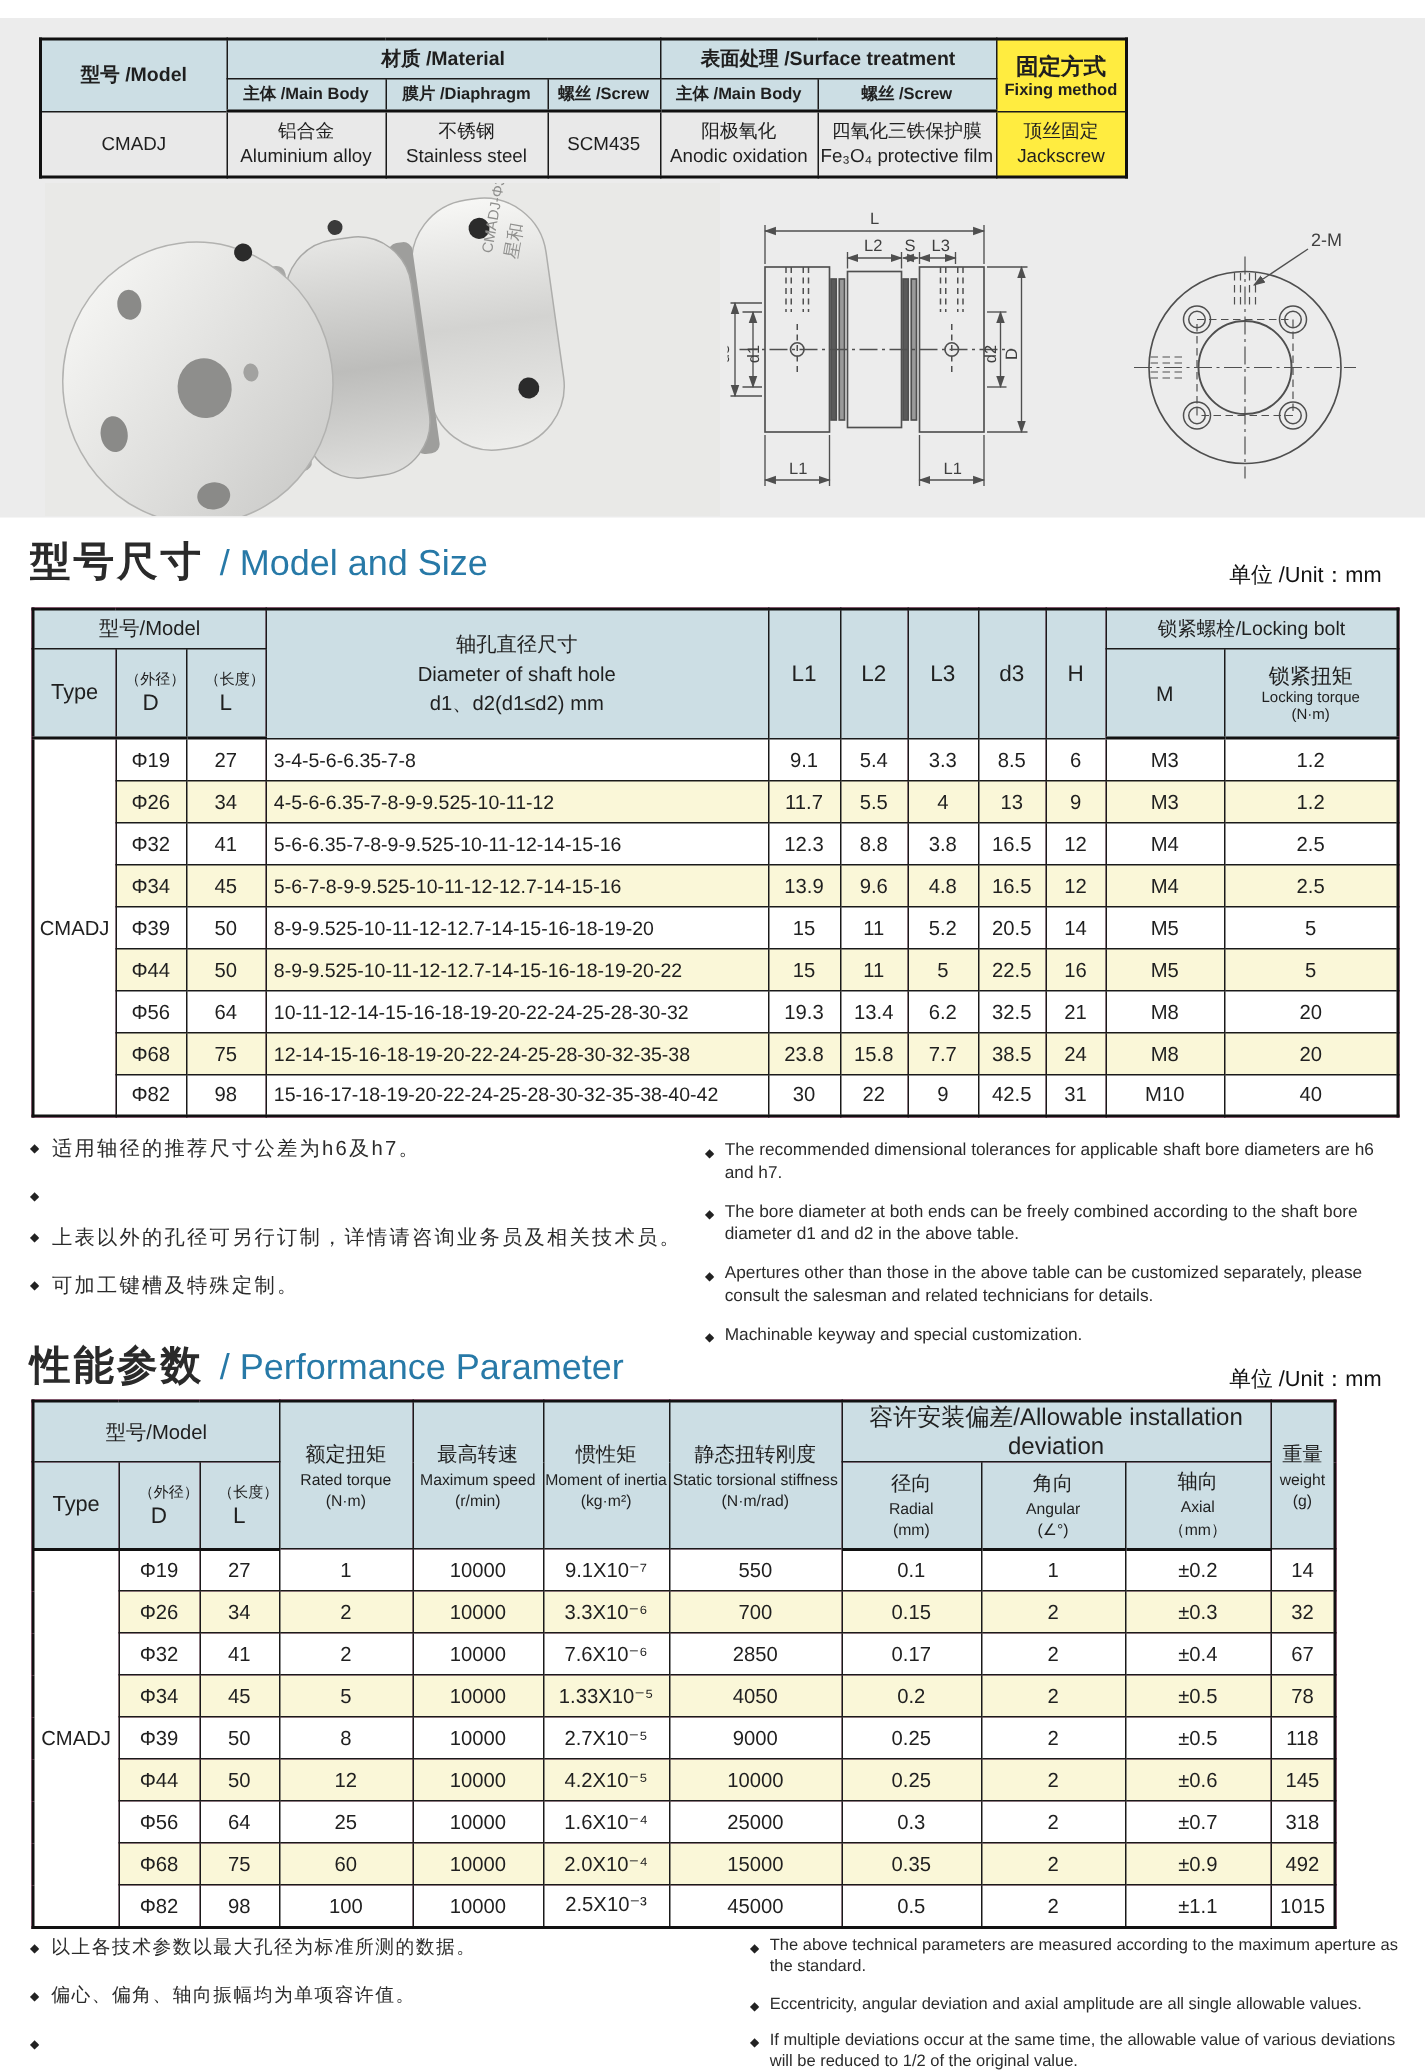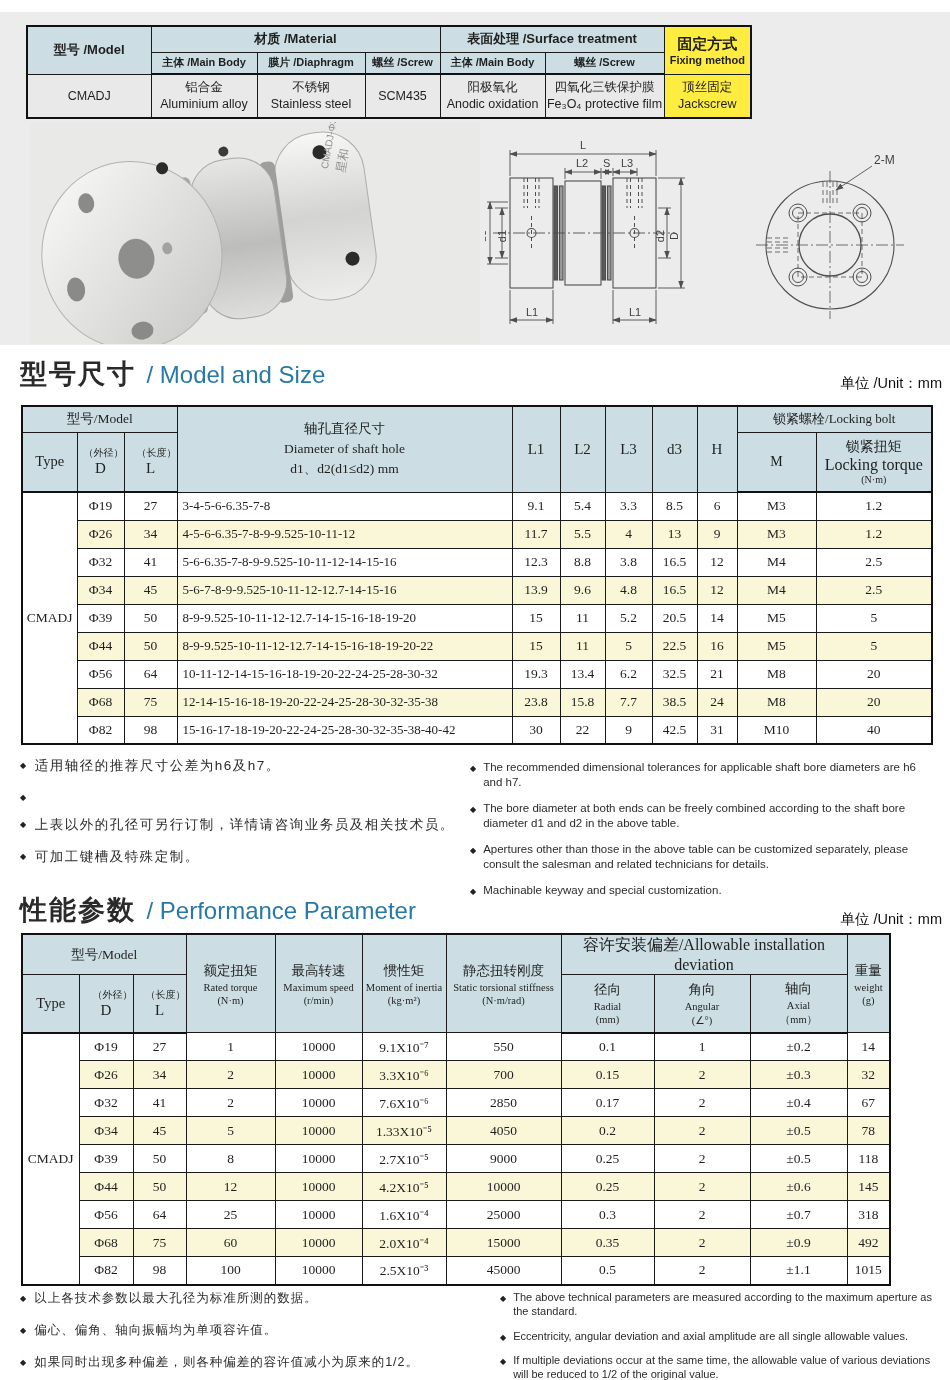--- a/index.html
+++ b/index.html
@@ -27,43 +27,43 @@
   .spec .fix-th, .spec .fix-td { background:#ffec40 !important; }
   .spec .fcn { font-size:15px; font-weight:bold; }
   .spec .fen { font-size:11px; }
   .spec .cl { line-height:1.35; }
   .spec .model-val { font-size:14px; }
 
   
   .sec-title { position:absolute; left:20px; white-space:nowrap; }
   .t-cn { font-size:27px; font-weight:bold; color:#2a2a2a; letter-spacing:2px; }
   .t-en { font-size:24px; color:#2779a7; margin-left:6px; }
-  .unit { position:absolute; right:8px; font-size:14.5px; color:#111; }
+  .unit { position:absolute; right:29px; font-size:14.5px; color:#111; }
 
   
-  .dt { position:absolute; left:21px; border:2px solid #111; background:#ec4899;font-family:Liberation Serif, serif; }
+  .dt { position:absolute; left:21px; border:2px solid #111; background:#ec4899; }
   .dt thead th { background:#ccdee4; }
   .dt thead tr:last-child th { border-bottom:2px solid #111; }
   .size-t { top:405px; width:910px; }
   .perf-t { top:933px; width:868px; }
   .hr1 th { height:26px; }
   .perf-t .hr1 th { height:30px; }
   .hr2 th { height:60px; }
   .perf-t .hr2 th { height:58px; }
   .h-model { font-size:13.5px; }
   .h-type { font-size:14.5px; }
   .cap { font-size:10px;text-align:right; }
   .dl { font-size:15px; }
   .h-dim { font-size:15px; }
   .h-shaft .s1 { font-size:13.5px; margin-bottom:3px; }
   .h-shaft .s2 { font-size:13.5px; margin-bottom:3px; }
   .h-shaft .s3 { font-size:13.5px; }
   .h-lock { font-size:13px; }
   .h-m { font-size:14px; }
-  .tq1 { font-size:14px; } .tq2 { font-size:16px;text-align:center; } .tq3 { font-size:10px; }
+  .tq1 { font-size:14px; } .tq2 { font-size:10px;text-align:center; } .tq3 { font-size:10px; }
   .h3l .a { font-size:13.5px; margin-bottom:2px; }
   .h3l .b { font-size:10.5px; margin-bottom:2px; }
   .h3l .c { font-size:10.5px; }
   .h-dev { font-size:16px; }
   .dt tbody td { height:28px; font-size:13.5px; background:#fff; }
   .dt tbody tr.yr td { background:#faf7d8; }
   .dt tbody td.type-cell { background:#fff !important; font-size:13.5px; }
   .dt tbody td.la { text-align:left; padding-left:5px; font-size:13px; }
 
   
@@ -692,21 +692,20 @@
     <div class="note">
       <span class="blt">◆</span>
       <span>以上各技术参数以最大孔径为标准所测的数据。</span>
     </div>
     <div class="note">
       <span class="blt">◆</span>
       <span>偏心、偏角、轴向振幅均为单项容许值。</span>
     </div>
     <div class="note">
       <span class="blt">◆</span>
-      <span>如果同时出现多种偏差，则各种偏差的容许值减小为原来的1/2。</span>
     </div>
   </div>
 <div class="notes n2en">
     <div class="note">
       <span class="blt">◆</span>
       <span>The above technical parameters are measured according to the maximum aperture as the standard.</span>
     </div>
     <div class="note">
       <span class="blt">◆</span>
       <span>Eccentricity,  angular deviation and axial amplitude are all single allowable values.</span>

